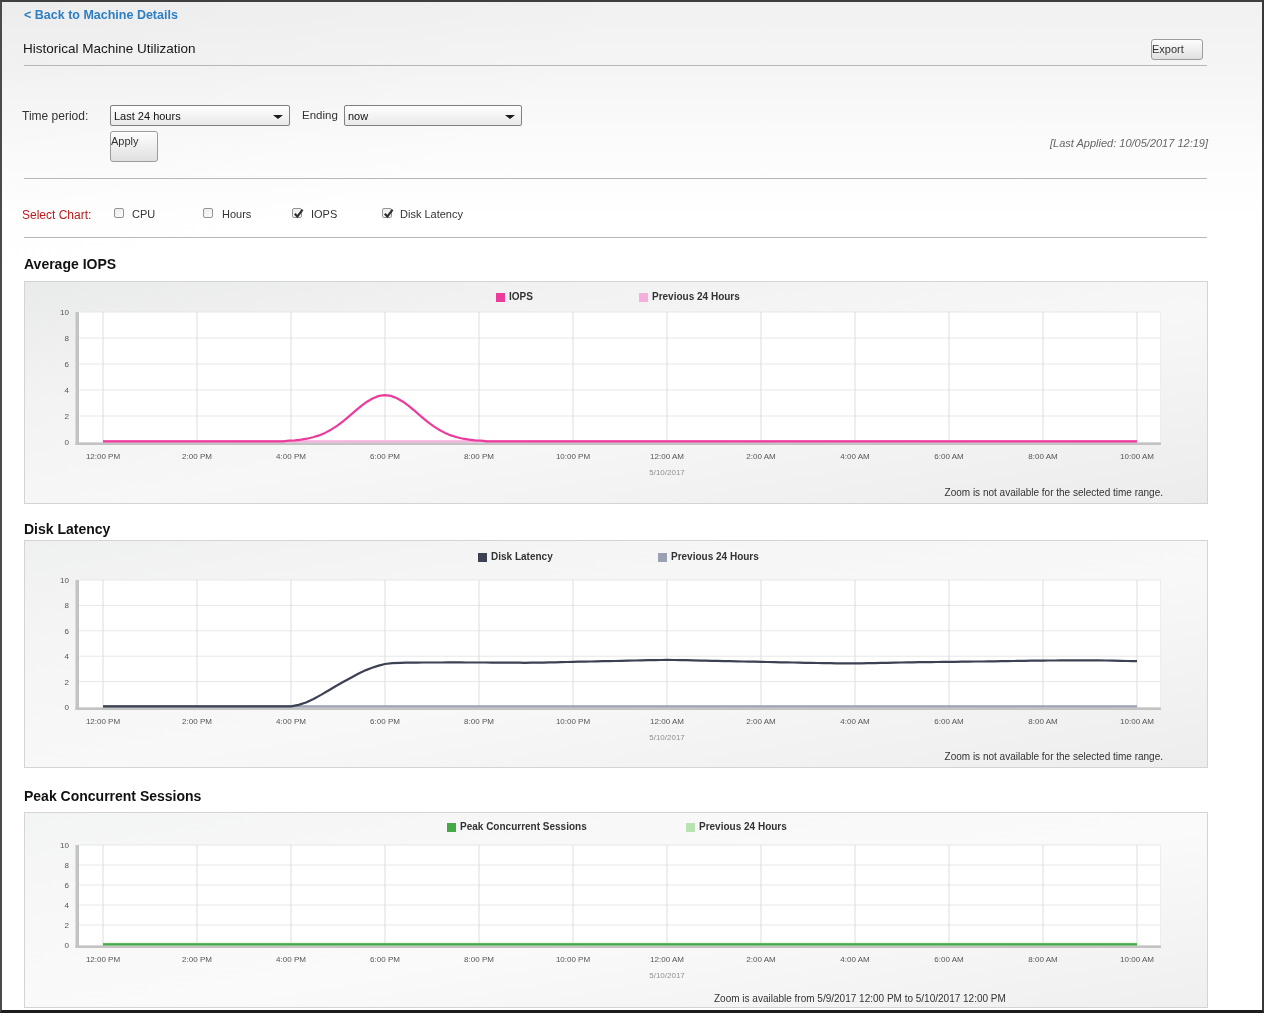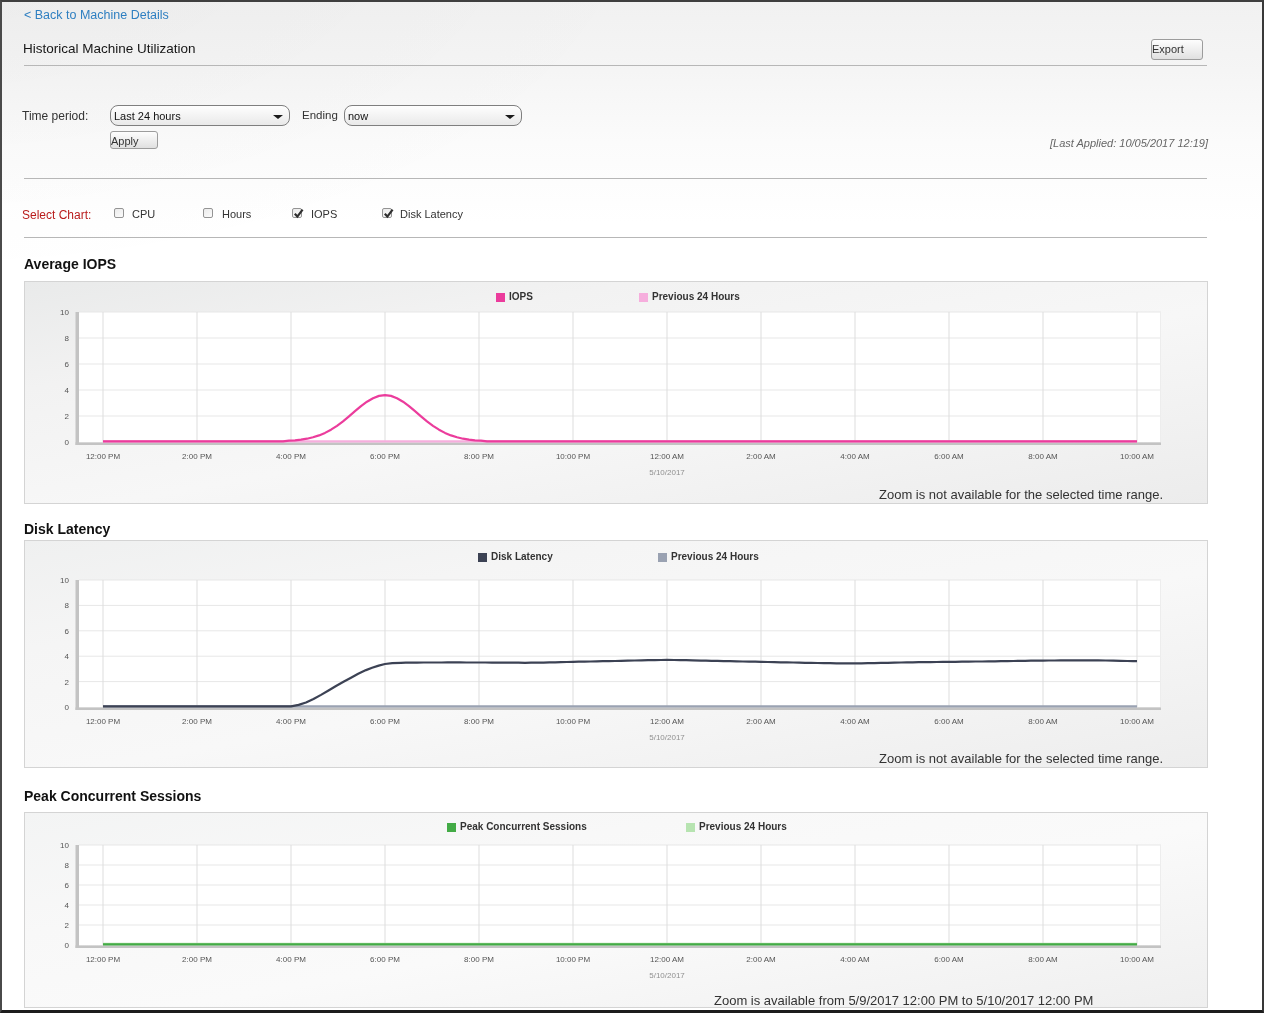--- a/index.html
+++ b/index.html
@@ -1,42 +1,42 @@
 <!DOCTYPE html>
 <html><head><meta charset="utf-8"><style>
 *{margin:0;padding:0;box-sizing:border-box}
 html,body{width:1264px;height:1013px;overflow:hidden}
 body{font-family:"Liberation Sans",sans-serif;position:relative;
  background:radial-gradient(1000px 520px at -5% -10%,rgba(0,0,0,0.028),rgba(0,0,0,0) 75%),linear-gradient(180deg,#f1f1f1 0%,#f5f5f5 7%,#fbfbfb 14%,#ffffff 22%)}
 #frame{position:absolute;left:0;top:0;width:1264px;height:1013px;border-top:2px solid #3f3f3f;border-left:2px solid #4a4a4a;border-right:2px solid #383838;border-bottom:3px solid #1d1d1d;z-index:50;pointer-events:none}
 .abs{position:absolute;white-space:nowrap}
 .hr{position:absolute;left:24px;width:1183px;height:1px;background:#b7b7b7}
 .btn{position:absolute;border:1px solid #9c9c9c;border-radius:3px;background:linear-gradient(#fdfdfd,#ececec 60%,#e0e0e0);color:#333;font-size:11px;text-align:left;line-height:19px}
-.sel{position:absolute;height:21px;border:1px solid #7f7f7f;border-radius:8px;background:linear-gradient(#fefefe,#e9e9e9);font-size:11px;color:#111;line-height:20px;padding-left:3px}
+.sel{position:absolute;height:21px;border:1px solid #7f7f7f;border-radius:2px;background:linear-gradient(#fefefe,#e9e9e9);font-size:11px;color:#111;line-height:20px;padding-left:3px}
 .sel:after{content:"";position:absolute;right:6px;top:9px;border-left:5px solid transparent;border-right:5px solid transparent;border-top:4.5px solid #1a1a1a}
 .cb{position:absolute;width:10px;height:10px;border:1px solid #949494;border-radius:2px;background:linear-gradient(150deg,#ebebeb,#fbfbfb)}
 .cblab{position:absolute;font-size:11px;color:#333}
 .ctitle{position:absolute;left:24px;font-size:14px;font-weight:bold;color:#111}
 .cont{position:absolute;left:24px;width:1184px;border:1px solid #d4d4d4}
 .g1{background:linear-gradient(170deg,#e9eaea 0%,#f2f2f2 25%,#f7f7f7 55%,#ececec 100%)}
 .g2{background:linear-gradient(170deg,#eff0f0 0%,#f5f5f5 25%,#f8f8f8 55%,#ededed 100%)}
 .g3{background:linear-gradient(170deg,#f3f4f4 0%,#f8f8f8 30%,#fafafa 55%,#efefef 100%)}
-.zoomtxt{position:absolute;font-size:13px;color:#333;white-space:nowrap}
+.zoomtxt{position:absolute;font-size:10px;color:#333;white-space:nowrap}
 </style></head><body>
 <div id="frame"></div>
-<div class="abs" style="left:24px;top:8px;font-size:12.5px;font-weight:normal;color:#2e7fc1">&lt; Back to Machine Details</div>
+<div class="abs" style="left:24px;top:8px;font-size:12.5px;font-weight:bold;color:#2e7fc1">&lt; Back to Machine Details</div>
 <div class="abs" style="left:23px;top:41px;font-size:13.5px;font-weight:normal;color:#161616">Historical Machine Utilization</div>
 <div class="btn" style="left:1151px;top:39px;width:52px;height:21px">Export</div>
 <div class="hr" style="top:65px"></div>
 
 <div class="abs" style="left:22px;top:109px;font-size:12px;color:#333">Time period:</div>
 <div class="sel" style="left:110px;top:105px;width:180px">Last 24 hours</div>
 <div class="abs" style="left:302px;top:109px;font-size:11.5px;color:#333">Ending</div>
 <div class="sel" style="left:344px;top:105px;width:178px">now</div>
-<div class="btn" style="left:110px;top:131px;width:48px;height:18px">Apply</div>
+<div class="btn" style="left:110px;top:131px;width:48px;height:31px">Apply</div>
 <div class="abs" style="right:56px;top:137px;font-size:11px;font-style:italic;color:#666">[Last Applied: 10/05/2017 12:19]</div>
 <div class="hr" style="top:178px"></div>
 
 <div class="abs" style="left:22px;top:208px;font-size:12px;color:#b91c1c">Select Chart:</div>
 <div class="cb" style="left:114px;top:208px"></div>
 <div class="cblab" style="left:132px;top:208px">CPU</div>
 <div class="cb" style="left:203px;top:208px"></div>
 <div class="cblab" style="left:222px;top:208px">Hours</div>
 <div class="cb" style="left:292px;top:208px">
     <svg width="11" height="11" viewBox="0 0 11 11" style="position:absolute;left:0px;top:-1px">

